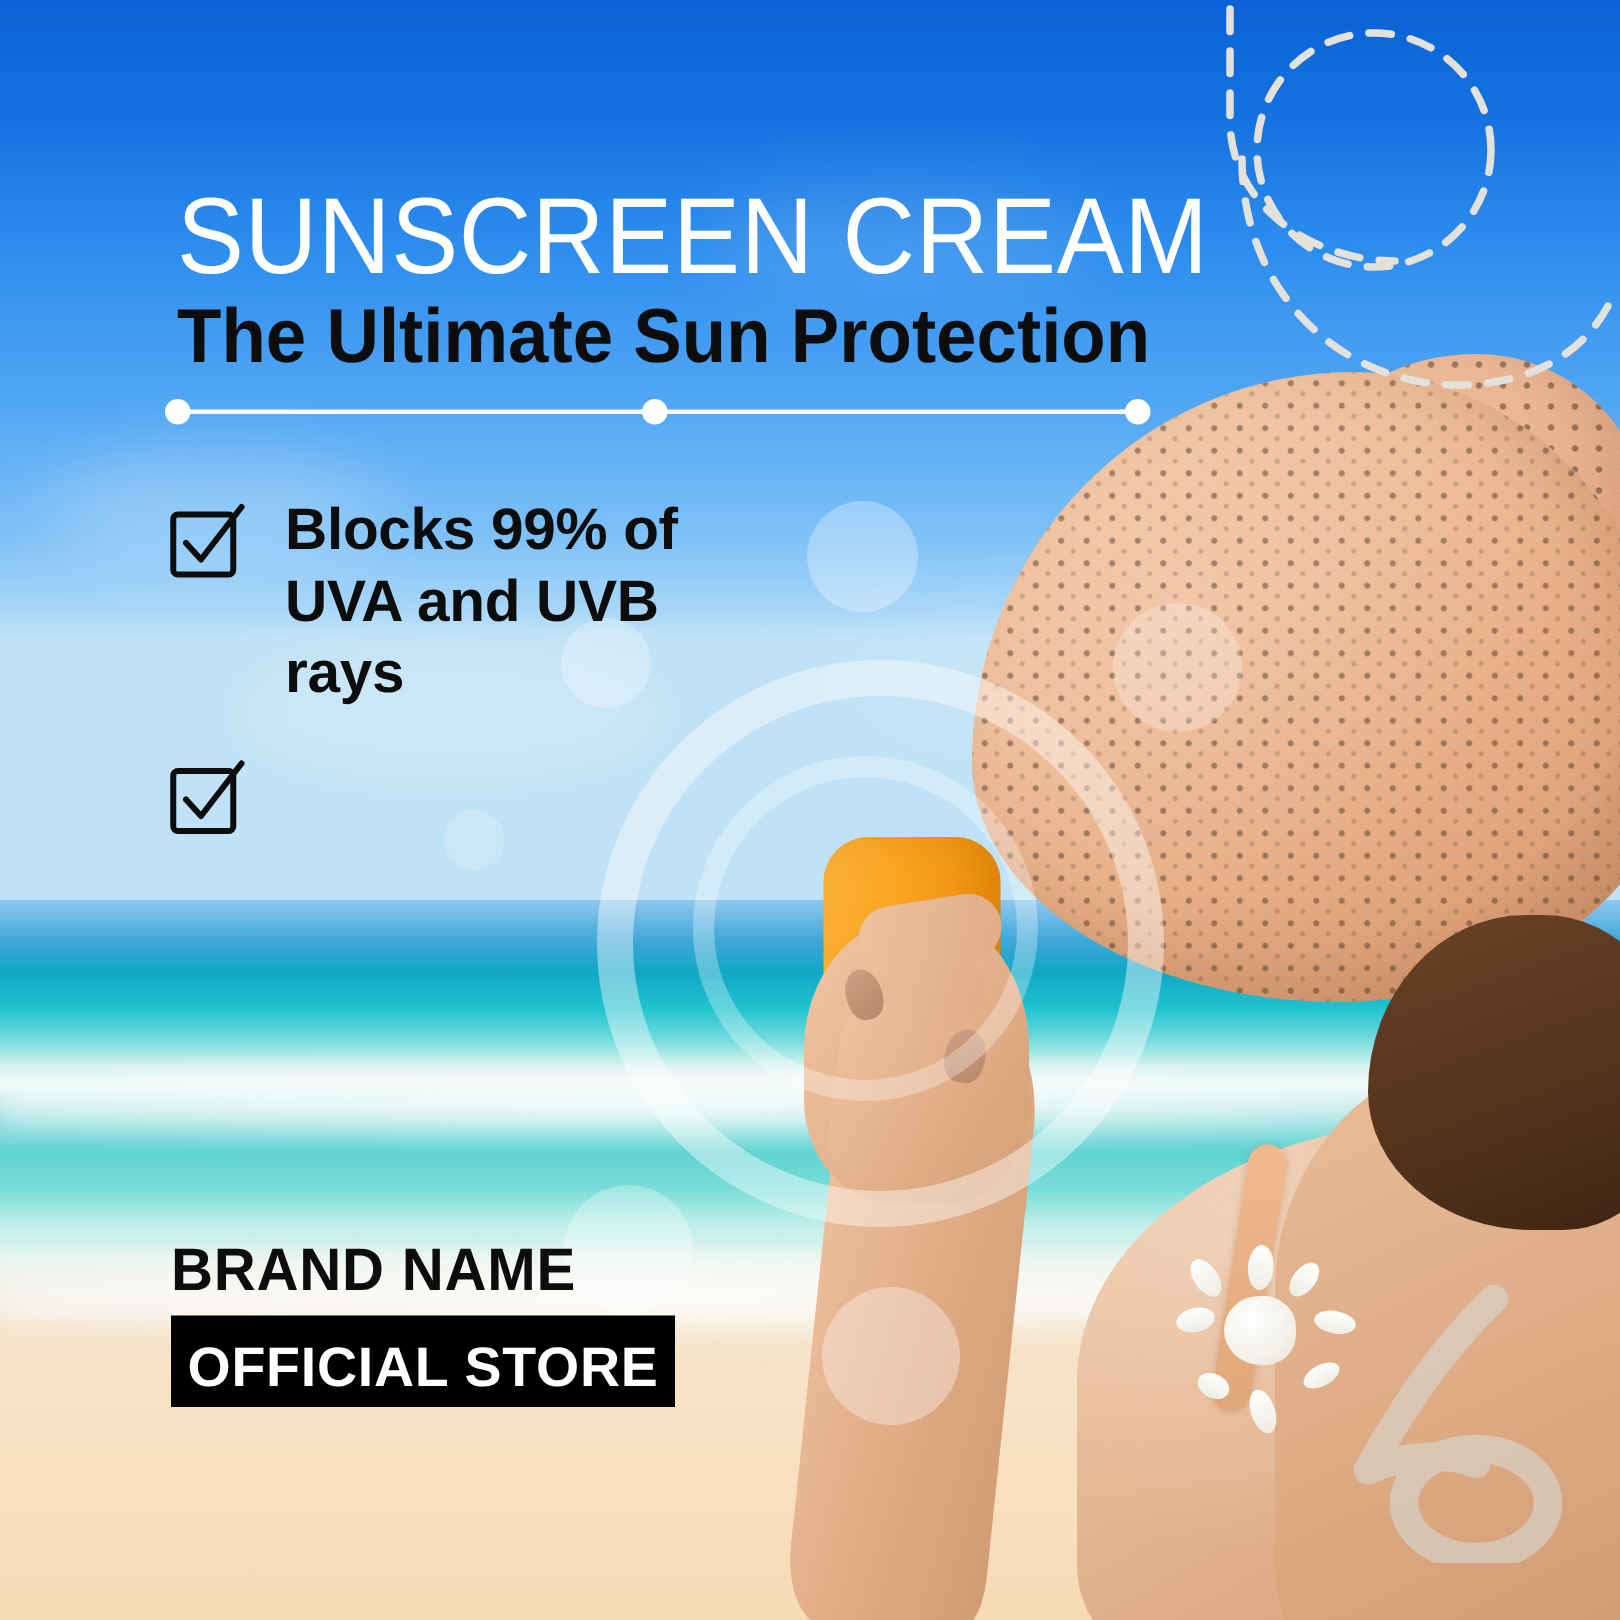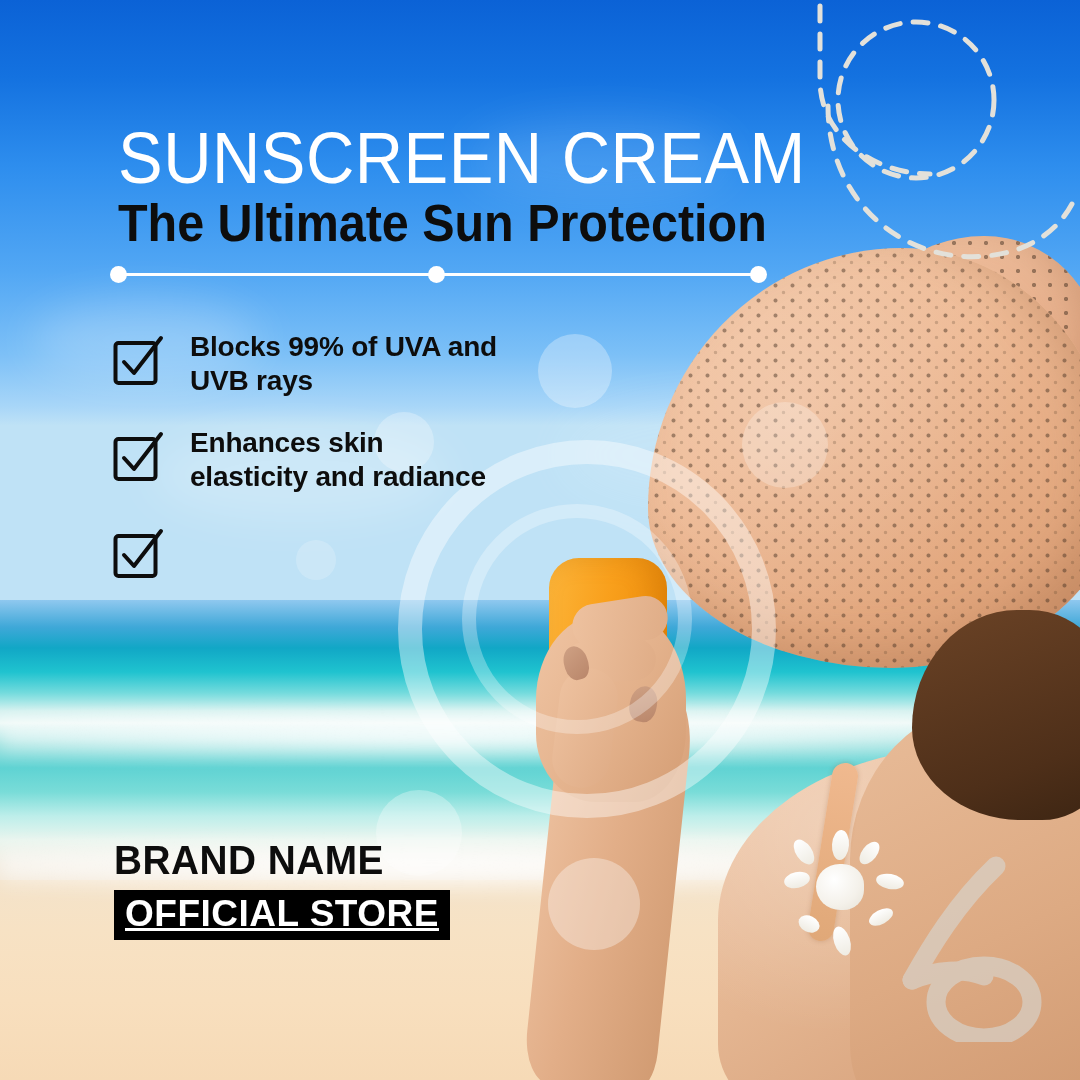--- a/index.html
+++ b/index.html
@@ -216,40 +216,39 @@
     position:absolute;left:6px;top:9px;width:648px;height:3px;background:#ffffff;border-radius:2px;
   }
   .divider .dot{
     position:absolute;top:2px;width:17px;height:17px;background:#ffffff;border-radius:50%;
   }
 
   .features{position:absolute;left:112px;top:330px;width:420px;}
   .feature{position:relative;display:flex;align-items:flex-start;margin-bottom:28px;}
   .feature .chk{flex:0 0 auto;width:52px;height:52px;margin-right:26px;margin-top:4px;}
   .feature .ftext{
-    font-size:28px;line-height:1.22;font-weight:700;color:#0d0d0d;
+    font-size:39px;line-height:1.22;font-weight:700;color:#0d0d0d;
     letter-spacing:-.2px;
     max-width:310px;
   }
 
-  .brand{position:absolute;left:114px;top:826px;width:300px;margin-top:13px;}
+  .brand{position:absolute;left:114px;top:826px;width:300px;}
   .brand-name{
     font-size:40px;font-weight:700;color:#0d0d0d;letter-spacing:.5px;
     line-height:1.05;
     transform:scaleX(.97);transform-origin:left center;
     white-space:nowrap;
   }
   .brand-badge{
     display:inline-block;margin-top:9px;
     background:#000000;color:#ffffff;
     font-size:37px;font-weight:700;letter-spacing:.5px;
-    padding:5px 11px 7px 11px;
+    padding:16px 11px 7px 11px;
     line-height:1.02;
     white-space:nowrap;
-    text-decoration:underline;
   }
 </style>
 </head>
 <body>
 
 <div id="poster">
 
   <div class="bg-layer bg-sky"></div>
   <div class="bg-sea"></div>
   <div class="bg-sand"></div>
@@ -341,29 +340,20 @@
       <div class="feature">
         <span class="chk">
           <svg viewBox="0 0 52 52" fill="none">
             <rect x="3.5" y="9" width="40" height="40" rx="3" stroke="#0d0d0d" stroke-width="4"></rect>
             <path d="M12 28 L22 39 L49 4" stroke="#0d0d0d" stroke-width="4" stroke-linecap="round" stroke-linejoin="round"></path>
           </svg>
         </span>
         <span class="ftext">Blocks 99% of UVA and UVB rays</span>
       </div>
 
-      <div class="feature">
-        <span class="chk">
-          <svg viewBox="0 0 52 52" fill="none">
-            <rect x="3.5" y="9" width="40" height="40" rx="3" stroke="#0d0d0d" stroke-width="4"></rect>
-            <path d="M12 28 L22 39 L49 4" stroke="#0d0d0d" stroke-width="4" stroke-linecap="round" stroke-linejoin="round"></path>
-          </svg>
-        </span>
-        <span class="ftext">Enhances skin elasticity and radiance</span>
-      </div>
 
       <div class="feature">
         <span class="chk">
           <svg viewBox="0 0 52 52" fill="none">
             <rect x="3.5" y="9" width="40" height="40" rx="3" stroke="#0d0d0d" stroke-width="4"></rect>
             <path d="M12 28 L22 39 L49 4" stroke="#0d0d0d" stroke-width="4" stroke-linecap="round" stroke-linejoin="round"></path>
           </svg>
         </span>
       </div>
 

